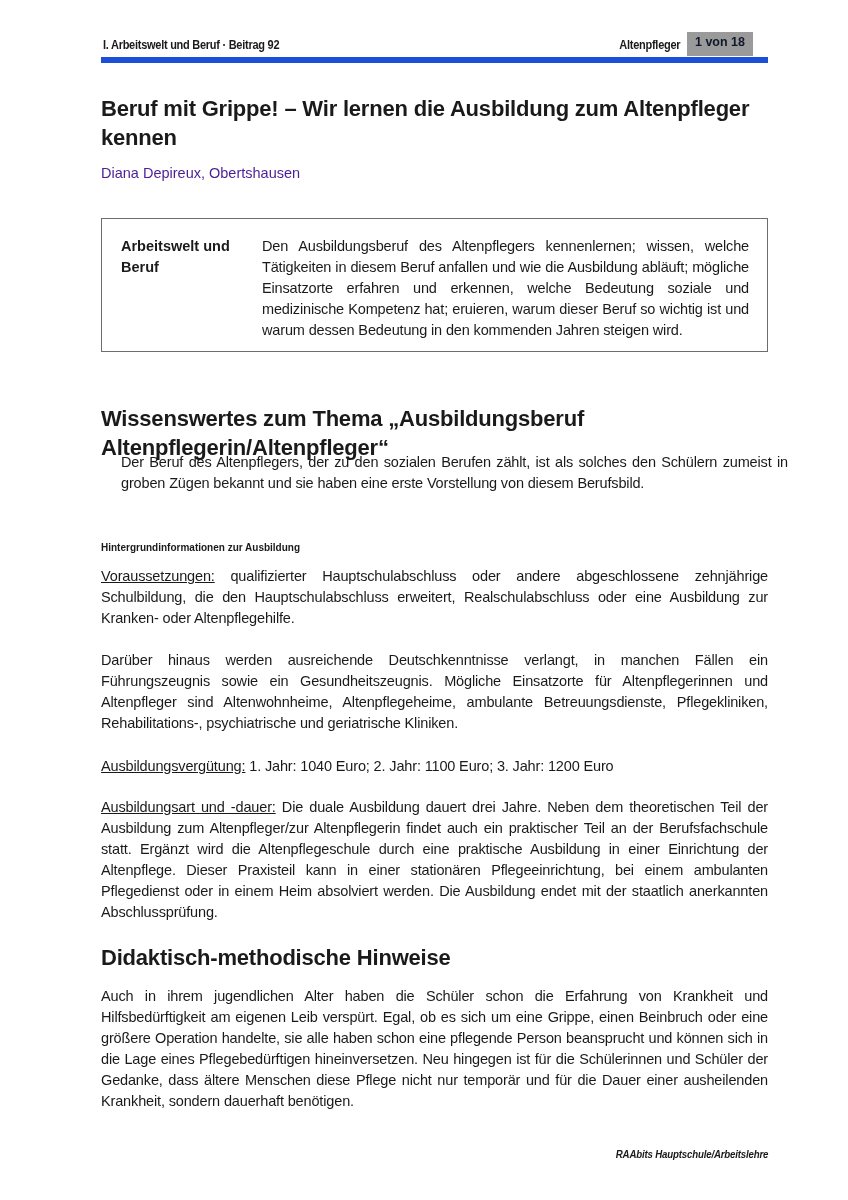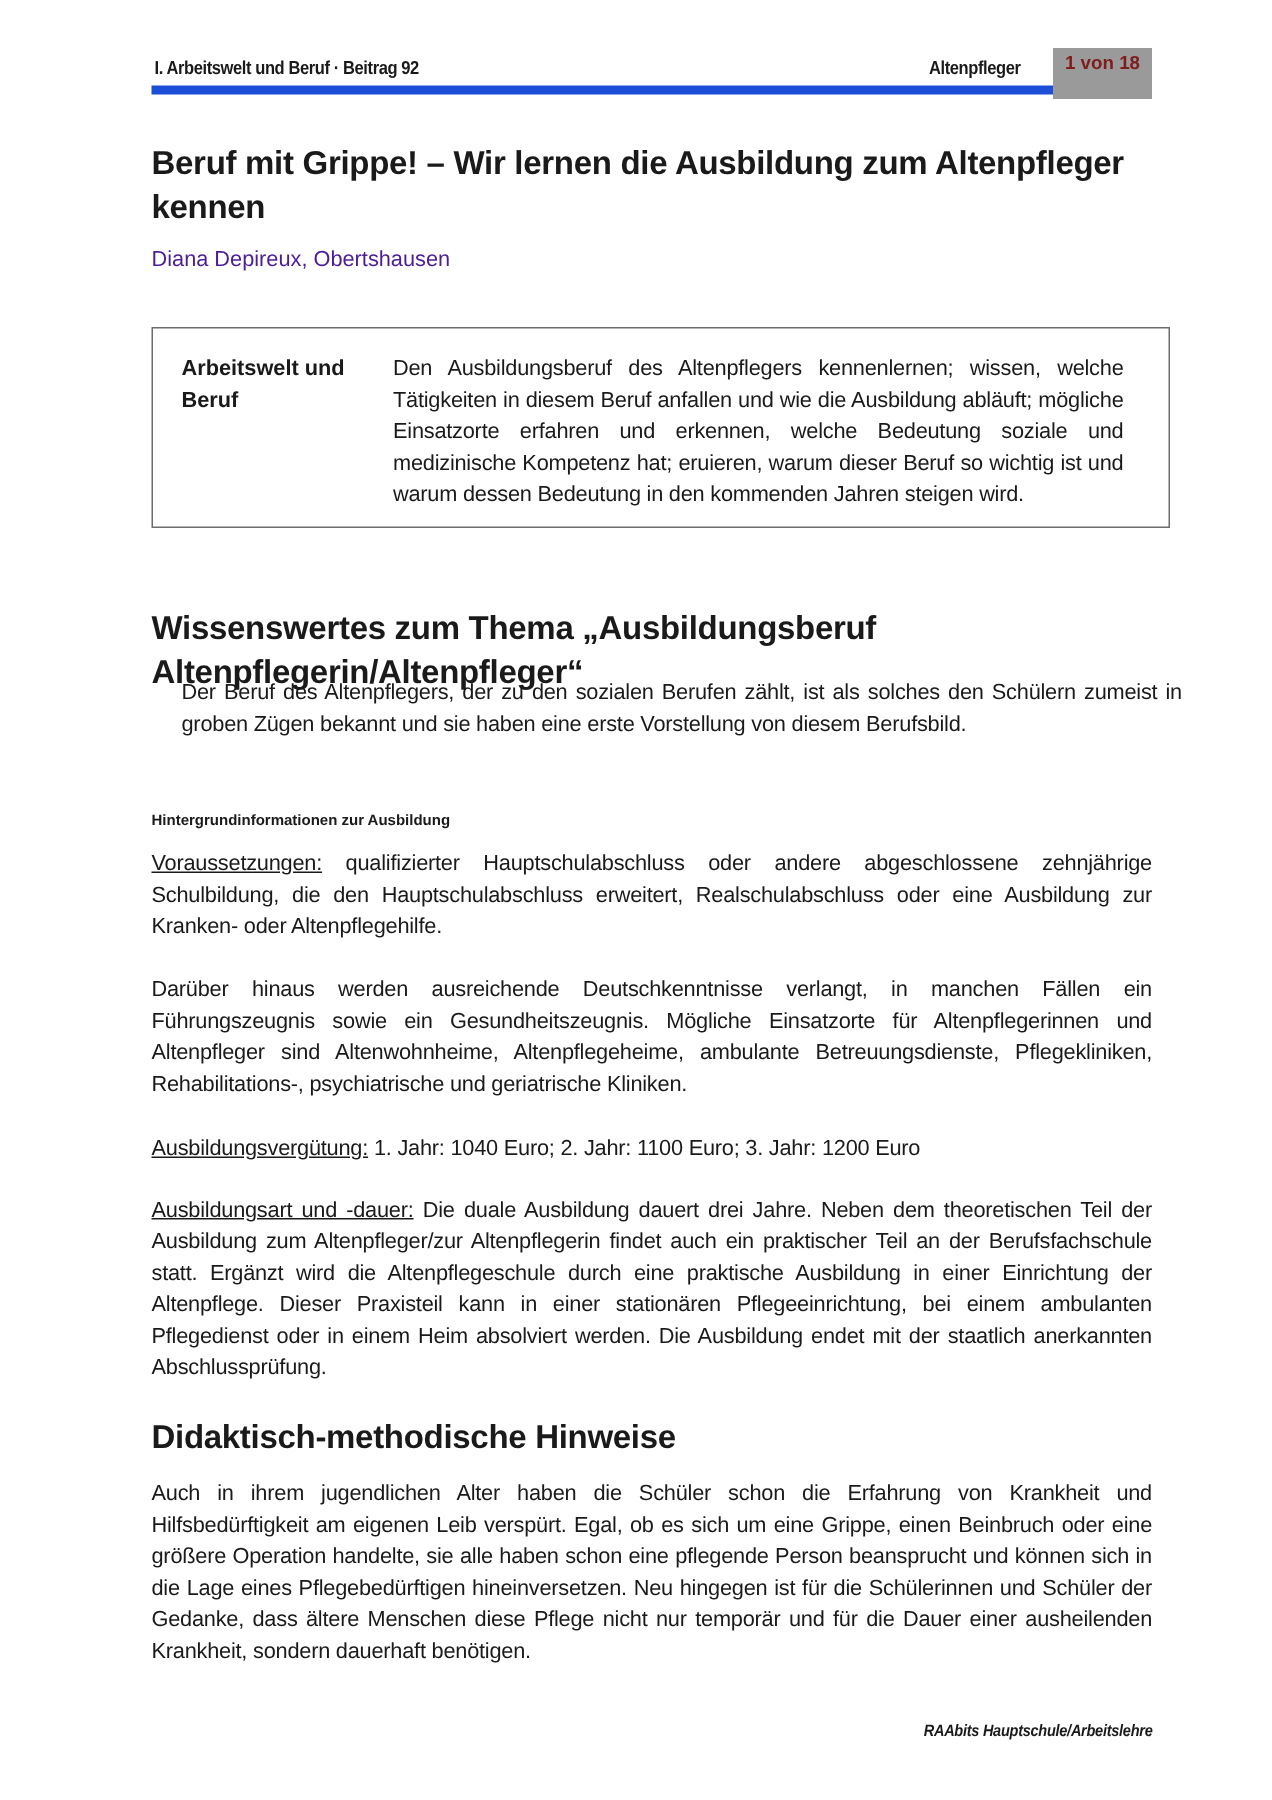--- a/index.html
+++ b/index.html
@@ -16,37 +16,36 @@
       position: absolute; left: 2px; top: 8px;
       font-size: 12.5px; font-weight: bold; letter-spacing: -0.3px;
       font-family: "Liberation Sans", sans-serif; transform: scaleX(0.88); transform-origin: left center;
     }
     .header .topic {
       position: absolute; right: 88px; top: 8px;
       font-size: 12.5px; font-weight: bold; letter-spacing: -0.3px;
       transform: scaleX(0.88); transform-origin: right center;
     }
     .header .pagebox {
-      position: absolute; right: 0; top: 2px; width: 66px; height: 34px;
-      background: #9a9a9a; color: #7f1d1d;
+      position: absolute; right: 15px; top: 2px; width: 66px; height: 24px;
+      background: #9a9a9a; color: #0f172a;
       font-size: 12.5px; font-weight: bold; text-align: center; line-height: 20px;
     }
     .title {
       position: absolute; left: 101px; top: 94px; width: 660px;
       font-size: 22px; font-weight: bold; line-height: 29px; letter-spacing: -0.2px;
       margin: 0;
     }
     .author {
       position: absolute; left: 101px; top: 164px;
       font-size: 14.5px; line-height: 18px; color: #4c1d95;
     }
     .goalbox {
       position: absolute; left: 101px; top: 218px; width: 665px; height: 132px;
       border: 1px solid #6d6d6d;
-      padding-left: 12px;
     }
     .goalbox .label {
       position: absolute; left: 19px; top: 17px;
       font-size: 14.5px; font-weight: bold; line-height: 21px;
     }
     .goalbox .text {
       position: absolute; left: 160px; top: 17px; width: 487px;
       font-size: 14.5px; line-height: 21px; text-align: justify; letter-spacing: -0.15px;
     }
     .h1 {

